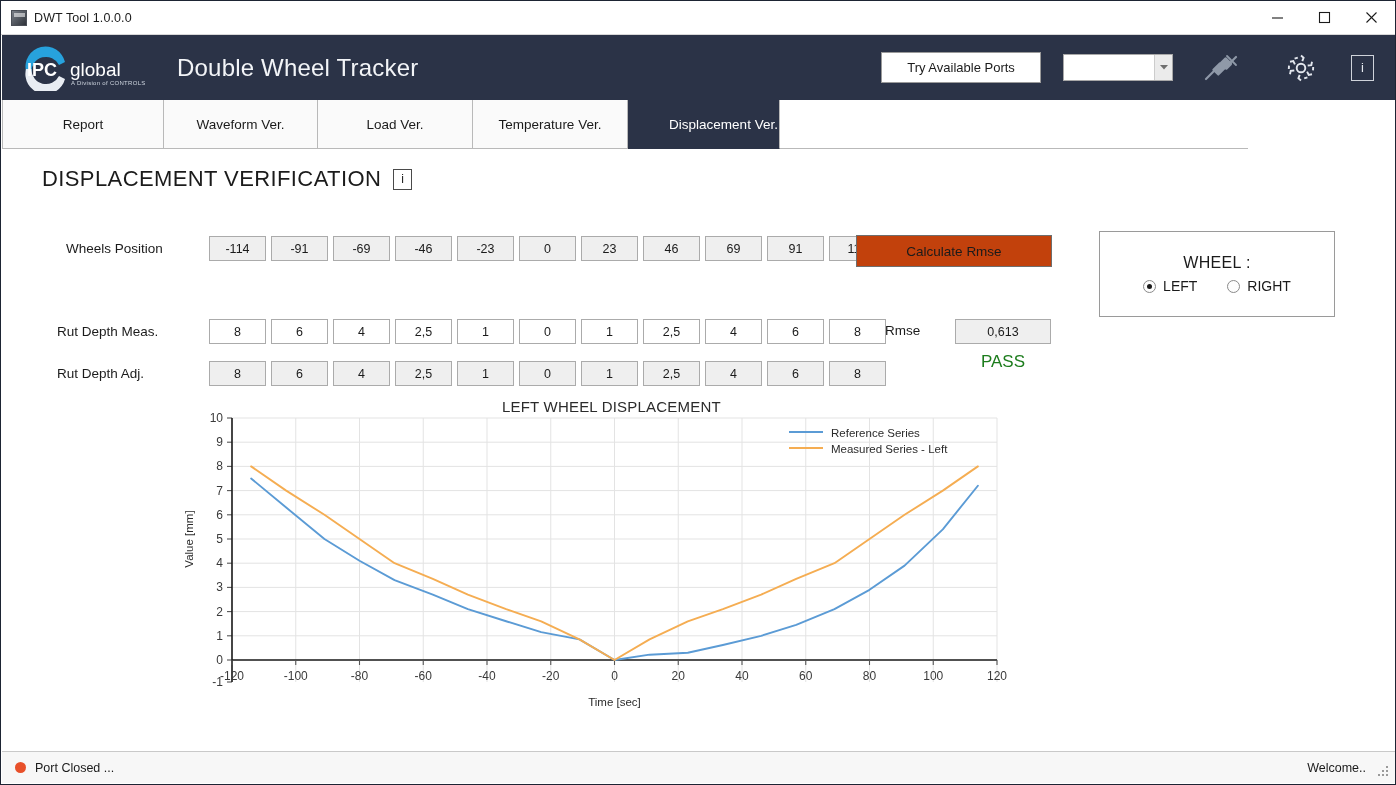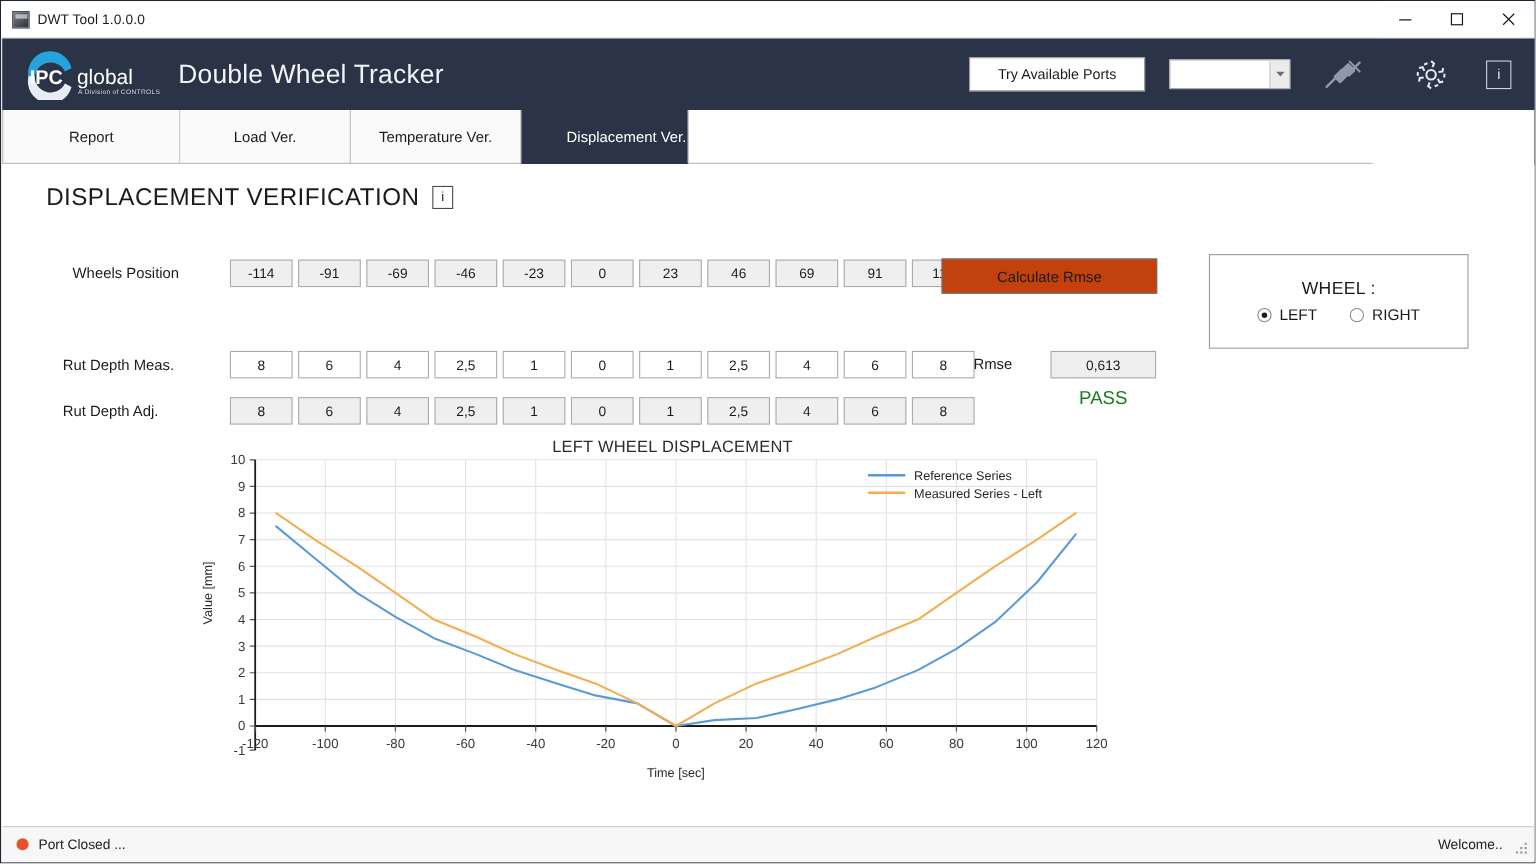--- a/index.html
+++ b/index.html
@@ -49,21 +49,21 @@
     position: absolute; left: 1px; top: 34px; width: 1394px; height: 65px;
     background: #2b3347;
     display: flex; align-items: center;
   }
   .logo {
     margin-left: 16px; width: 132px; height: 46px;
     position: relative; flex: 0 0 auto;
   }
   .logo svg { display: block; }
   .app-title {
-    margin-left: 12px;
+    margin-left: 27px;
     color: #f2f4f7; font-size: 24px; font-weight: 400; letter-spacing: .2px;
   }
   .header-right {
     margin-left: auto; display: flex; align-items: center; gap: 0;
   }
   .ports-btn {
     width: 160px; height: 31px; background: #ffffff;
     border: 1px solid #9a9a9a;
     font-size: 13px; color: #1b1b1b;
     display: flex; align-items: center; justify-content: center;
@@ -278,20 +278,21 @@
           </g>
         </svg>
       </div>
 
       <div class="info-btn">i</div>
     </div>
   </div>
 
   <div class="tabbar">
     <div class="tab first" style="width:162px">Report</div>
+    <div class="tab" style="width:154px">Waveform Ver.</div>
     <div class="tab" style="width:155px">Load Ver.</div>
     <div class="tab" style="width:155px">Temperature Ver.</div>
     <div class="tab active" style="width:152px">Displacement Ver.</div>
     <div class="tabfill"></div>
   </div>
 
   <div class="content">
 
     <div class="page-title">
       <span>DISPLACEMENT VERIFICATION</span>

